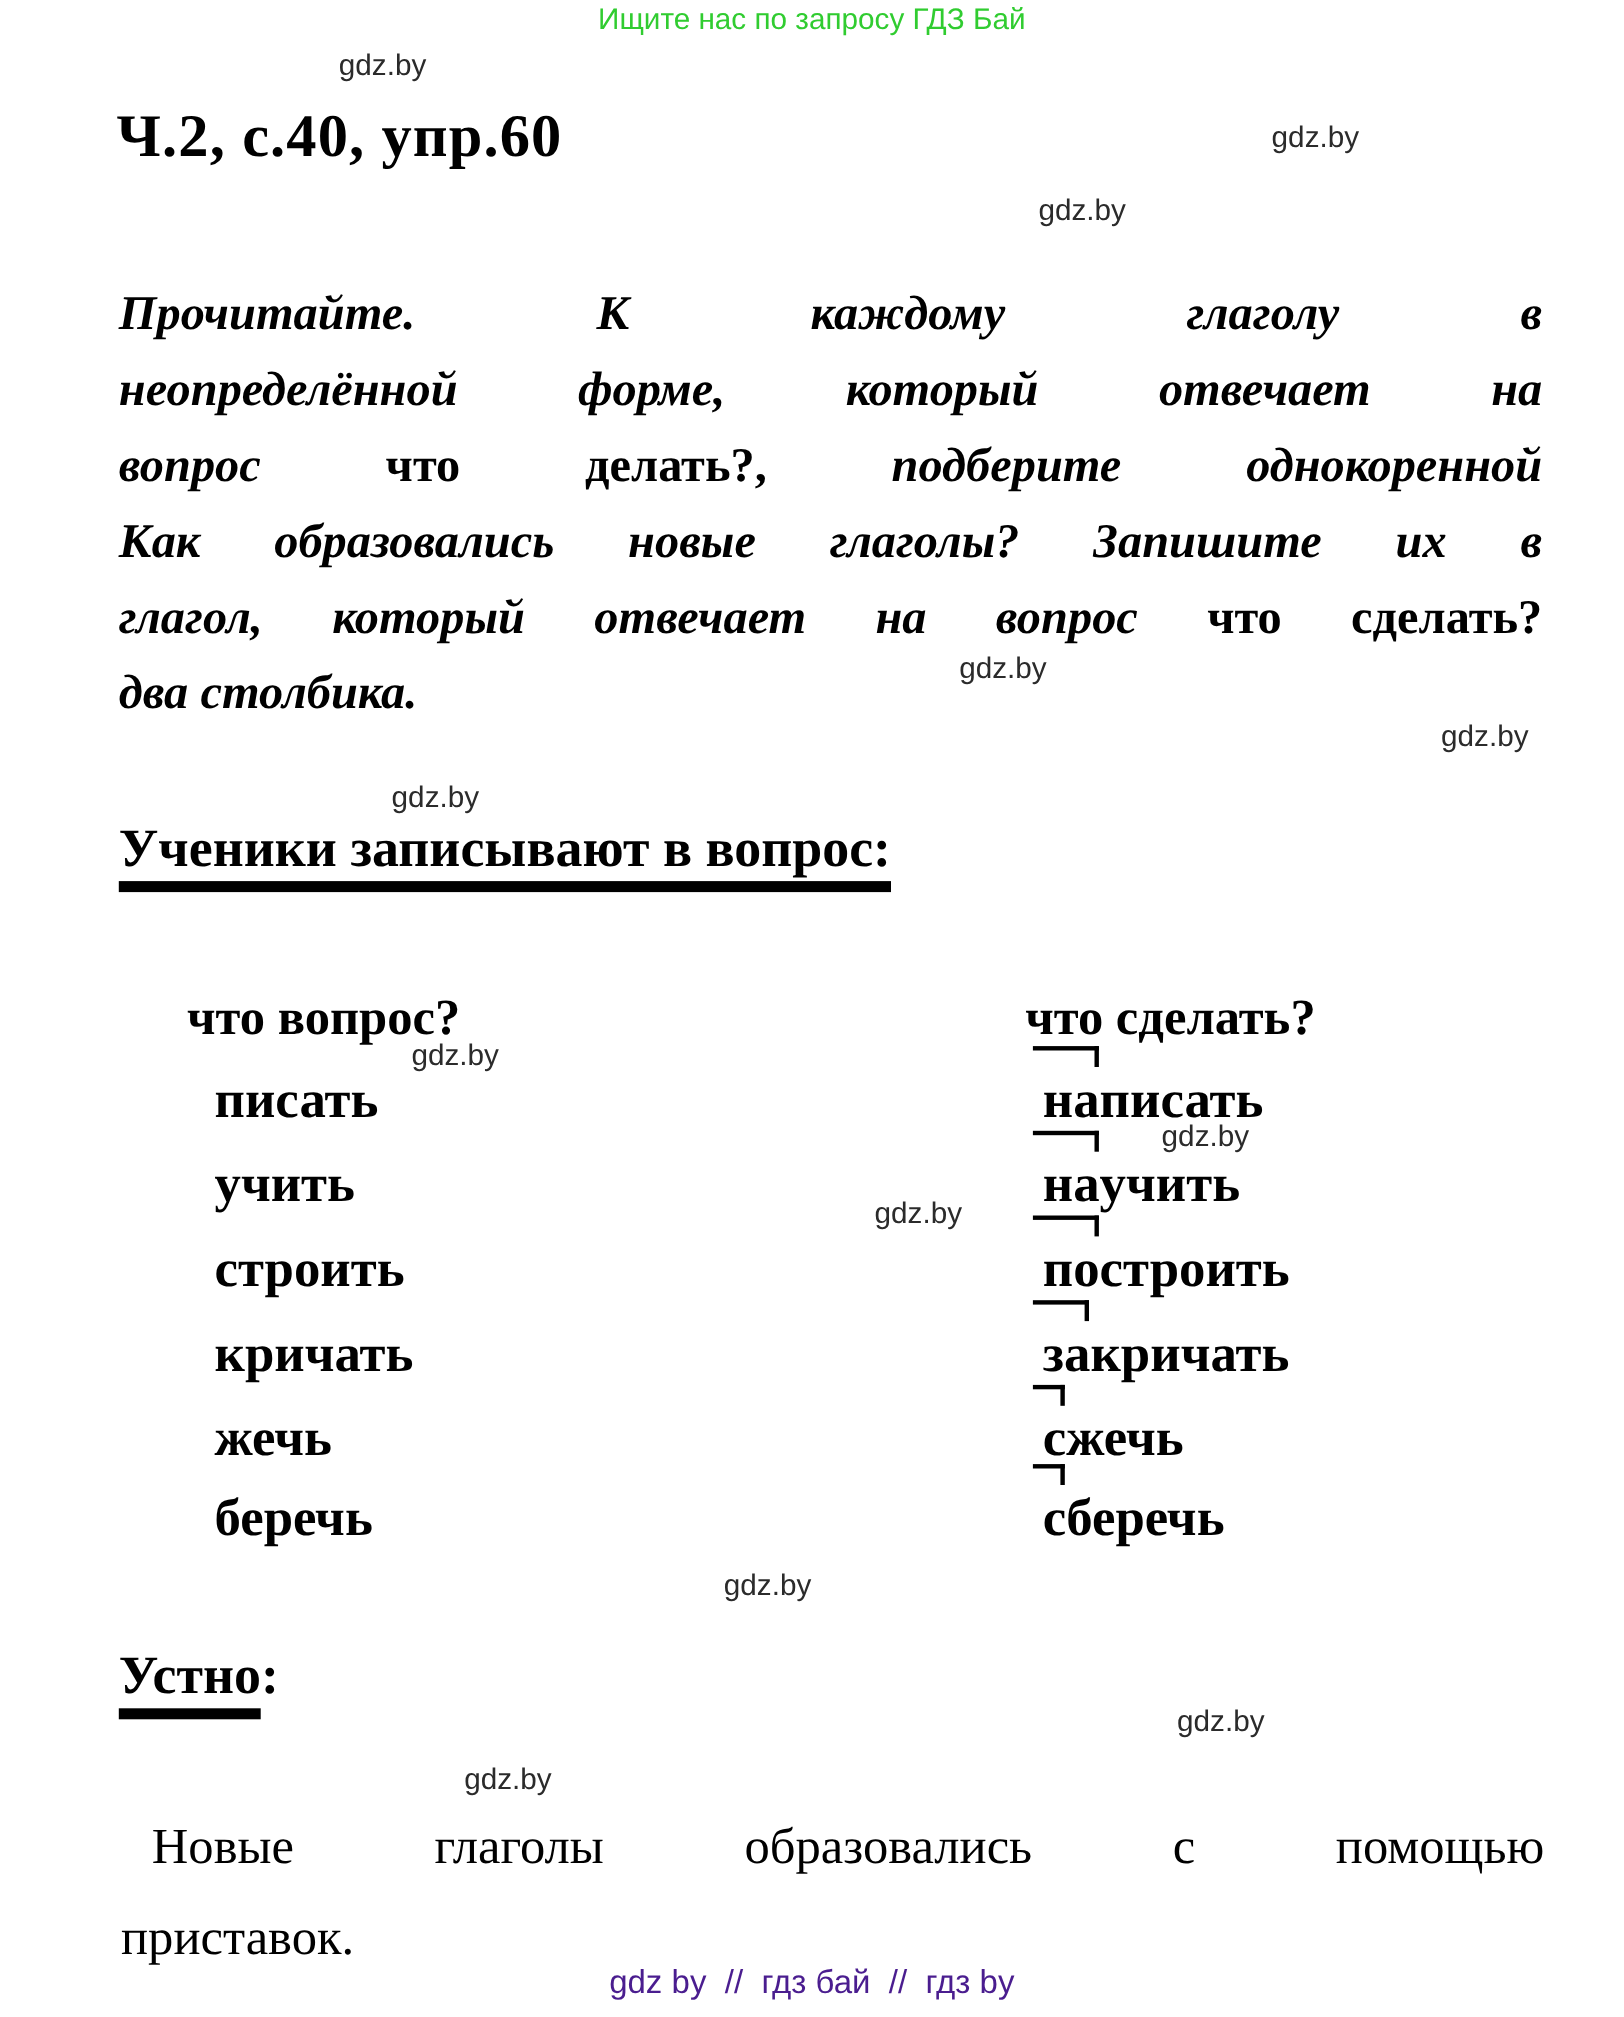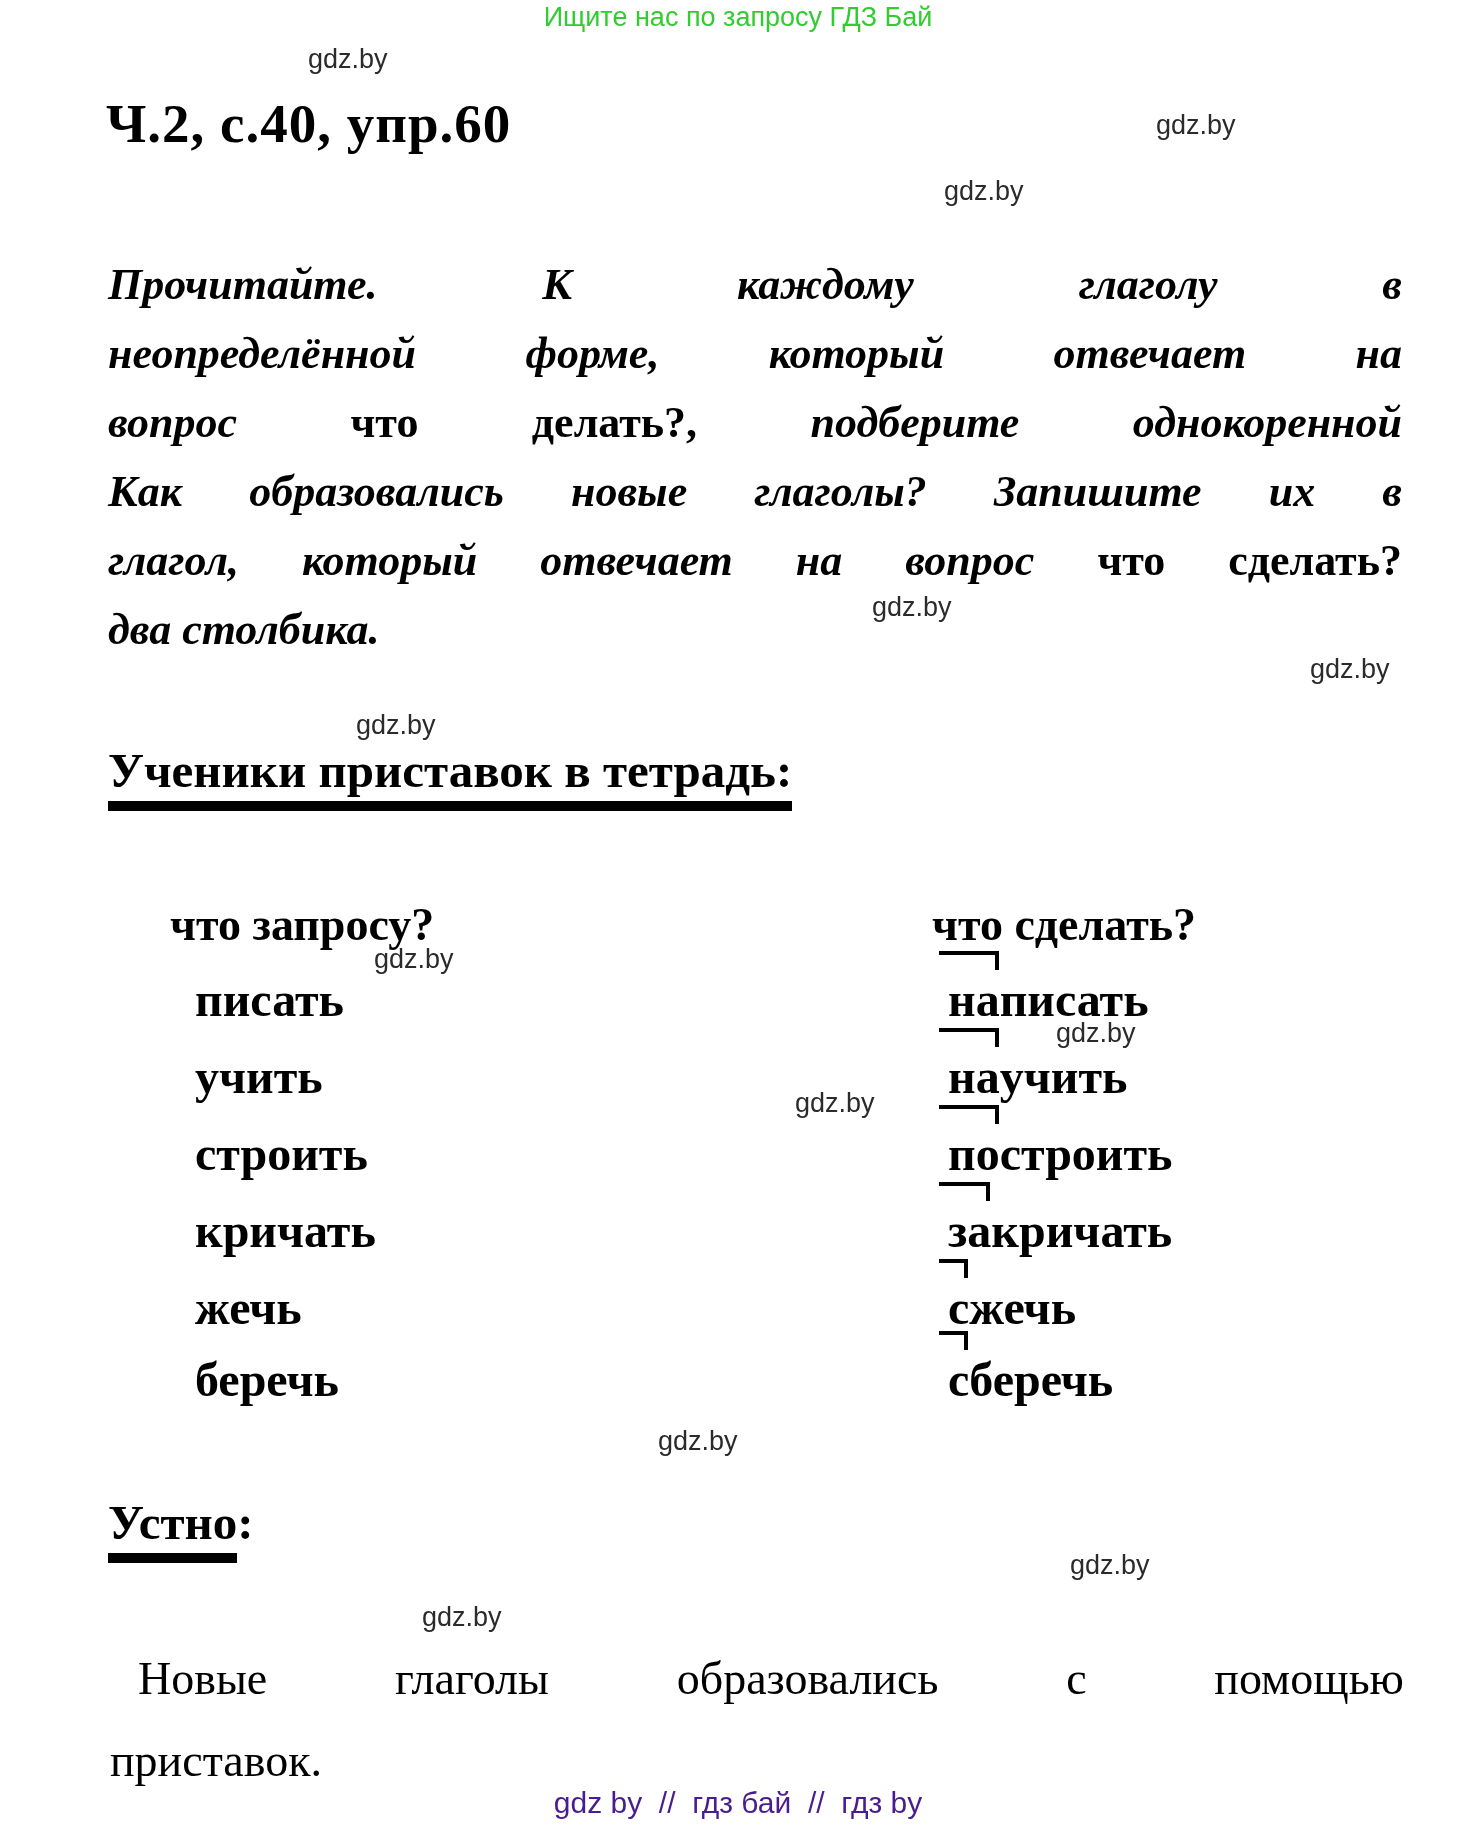--- a/index.html
+++ b/index.html
@@ -100,24 +100,24 @@
 <div class="instr">
   <div class="iline"><span class="it">Прочитайте. К каждому глаголу в</span></div>
   <div class="iline"><span class="it">неопределённой форме, который отвечает на</span></div>
   <div class="iline"><span class="it">вопрос </span><span class="up">что делать?,</span><span class="it"> подберите однокоренной</span></div>
   <div class="iline"><span class="it">Как образовались новые глаголы? Запишите их в</span></div>
   <div class="iline"><span class="it">глагол, который отвечает на вопрос </span><span class="up">что сделать?</span></div>
   <div class="iline last"><span class="it">два столбика.</span></div>
 </div>
 
 <div class="sec1">
-  <span class="u">Ученики приставок в тетрадь:</span>
+  <span class="u">Ученики записывают в вопрос:</span>
 </div>
 
-<div class="colhead left">что запросу?</div>
+<div class="colhead left">что вопрос?</div>
 <div class="colhead right">что сделать?</div>
 
 <div class="vtable">
   <div class="vrow" style="top:0px">
     <span class="vword vleft">писать</span>
     <span class="vword vright"><span class="prefix"><span class="pmark"></span><span>на</span></span><span>писать</span></span>
   </div>
   <div class="vrow" style="top:77px">
     <span class="vword vleft">учить</span>
     <span class="vword vright"><span class="prefix"><span class="pmark"></span><span>на</span></span><span>учить</span></span>

